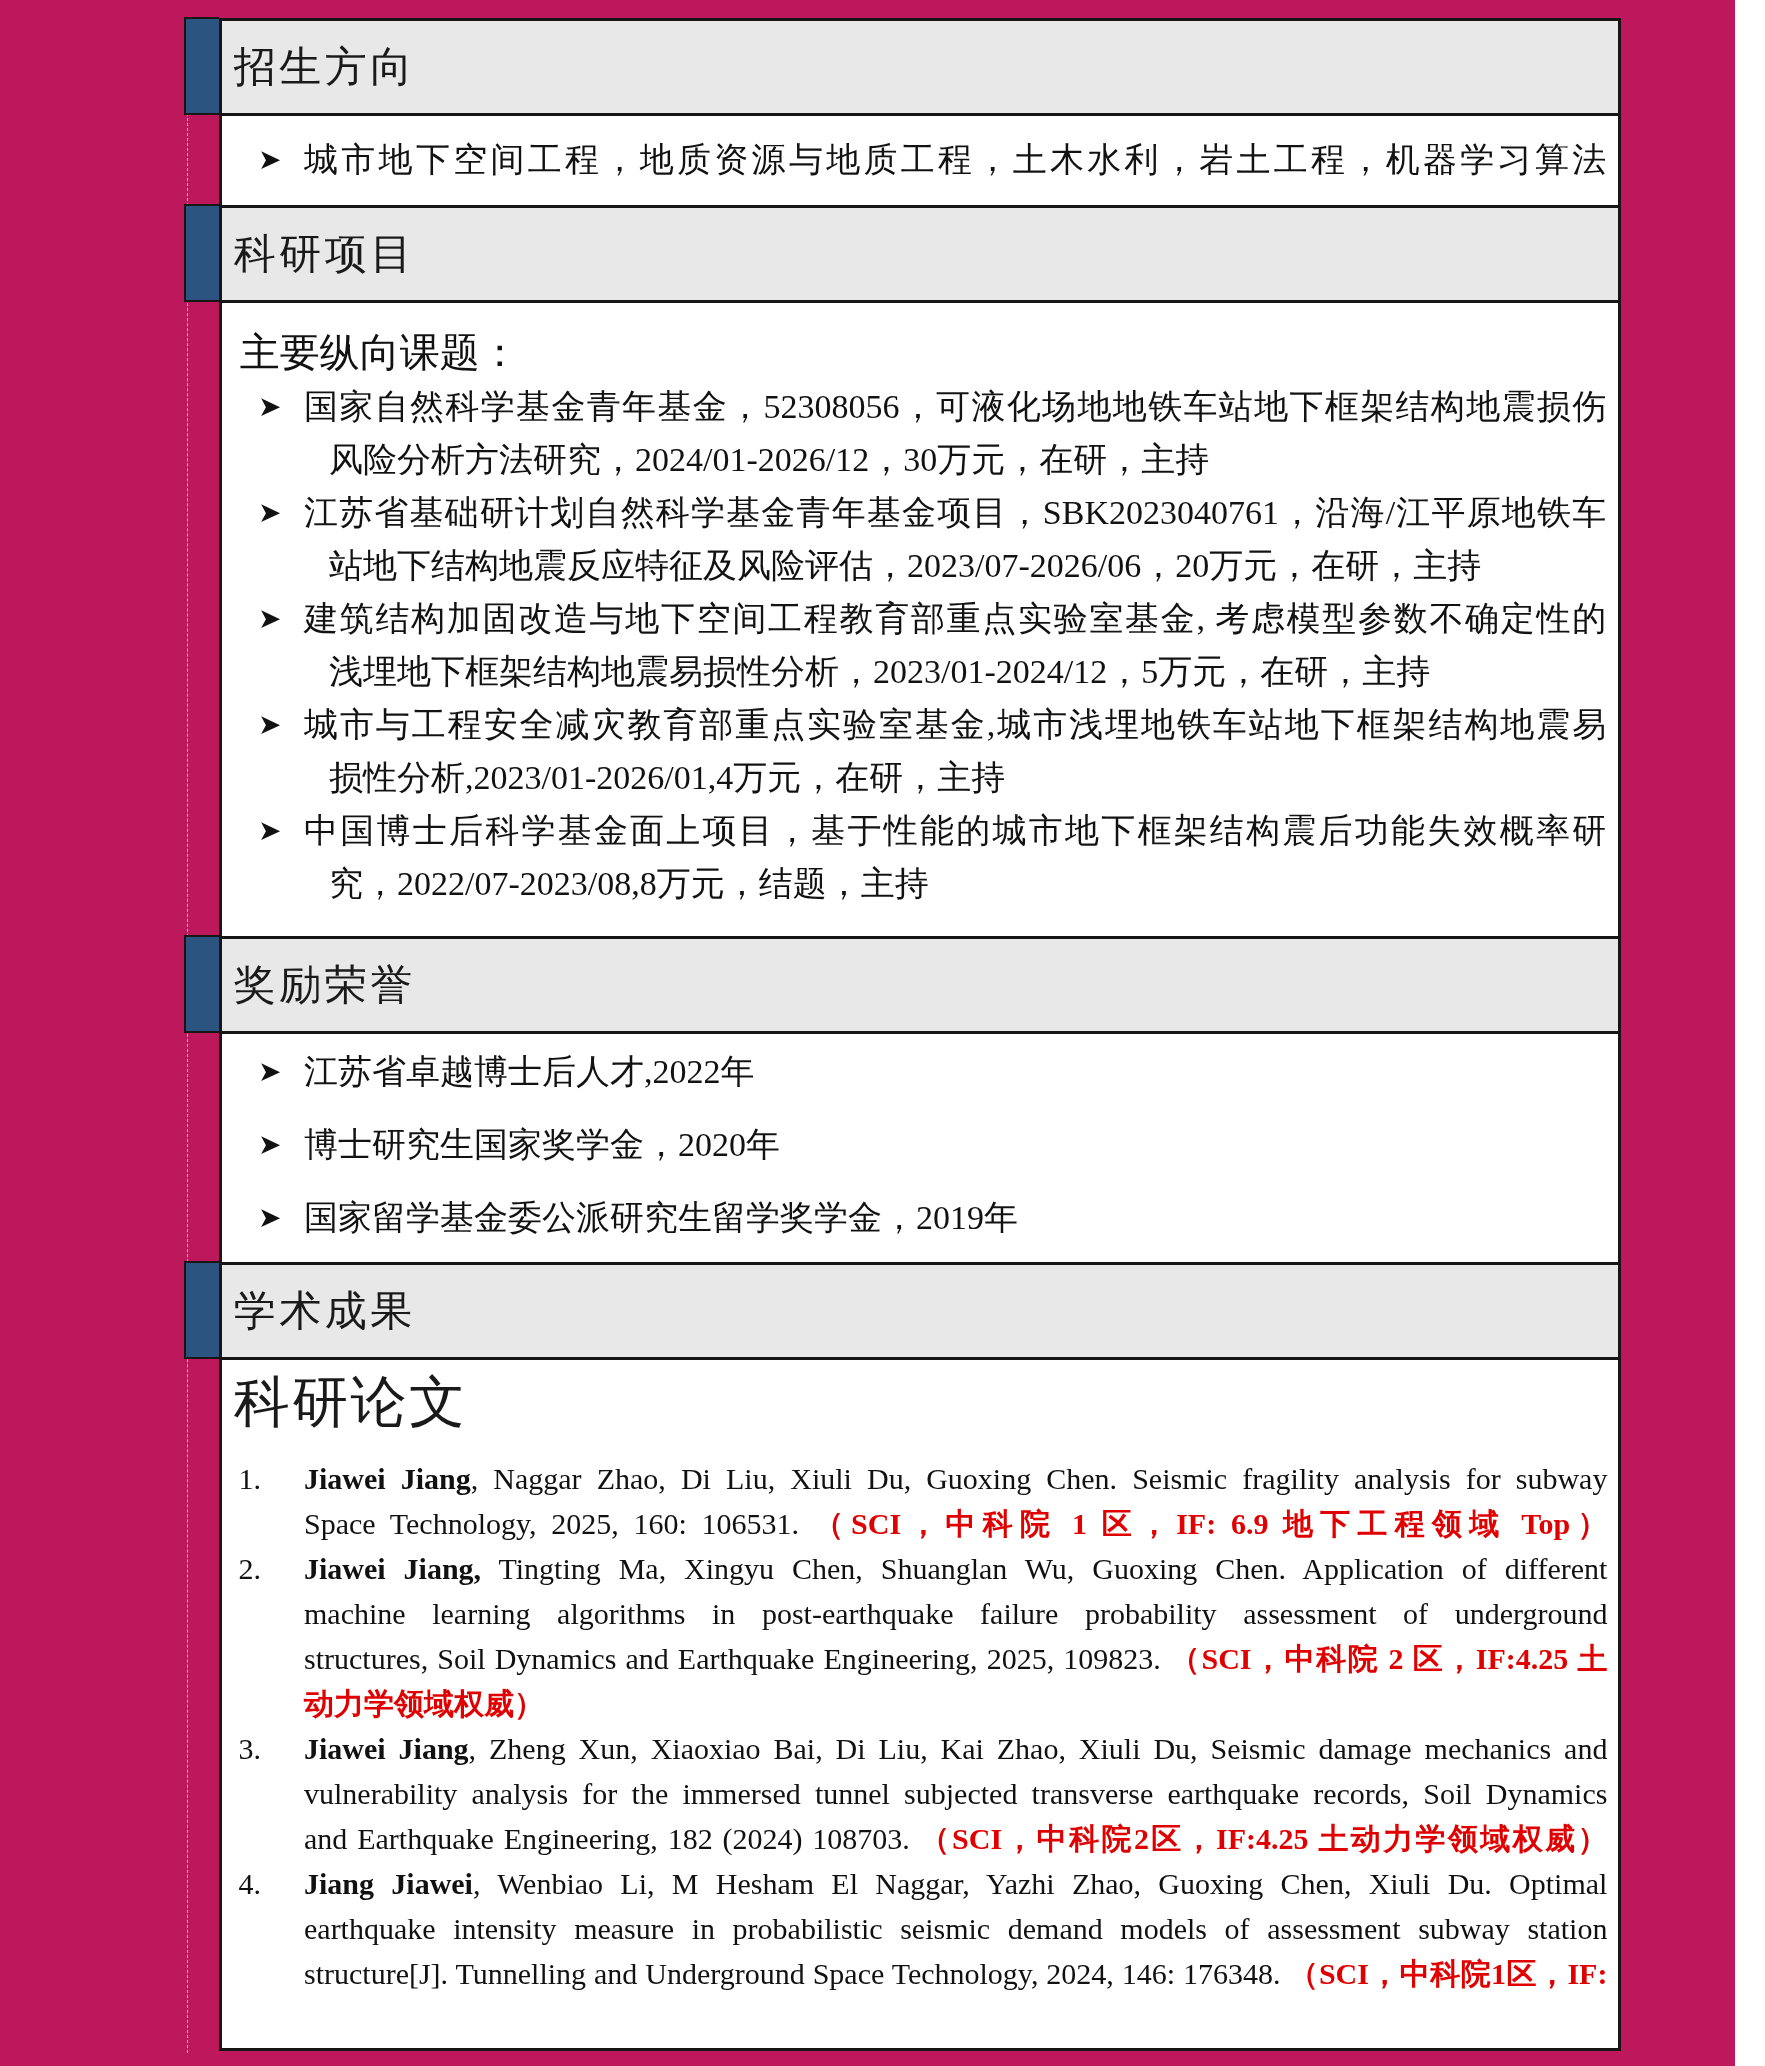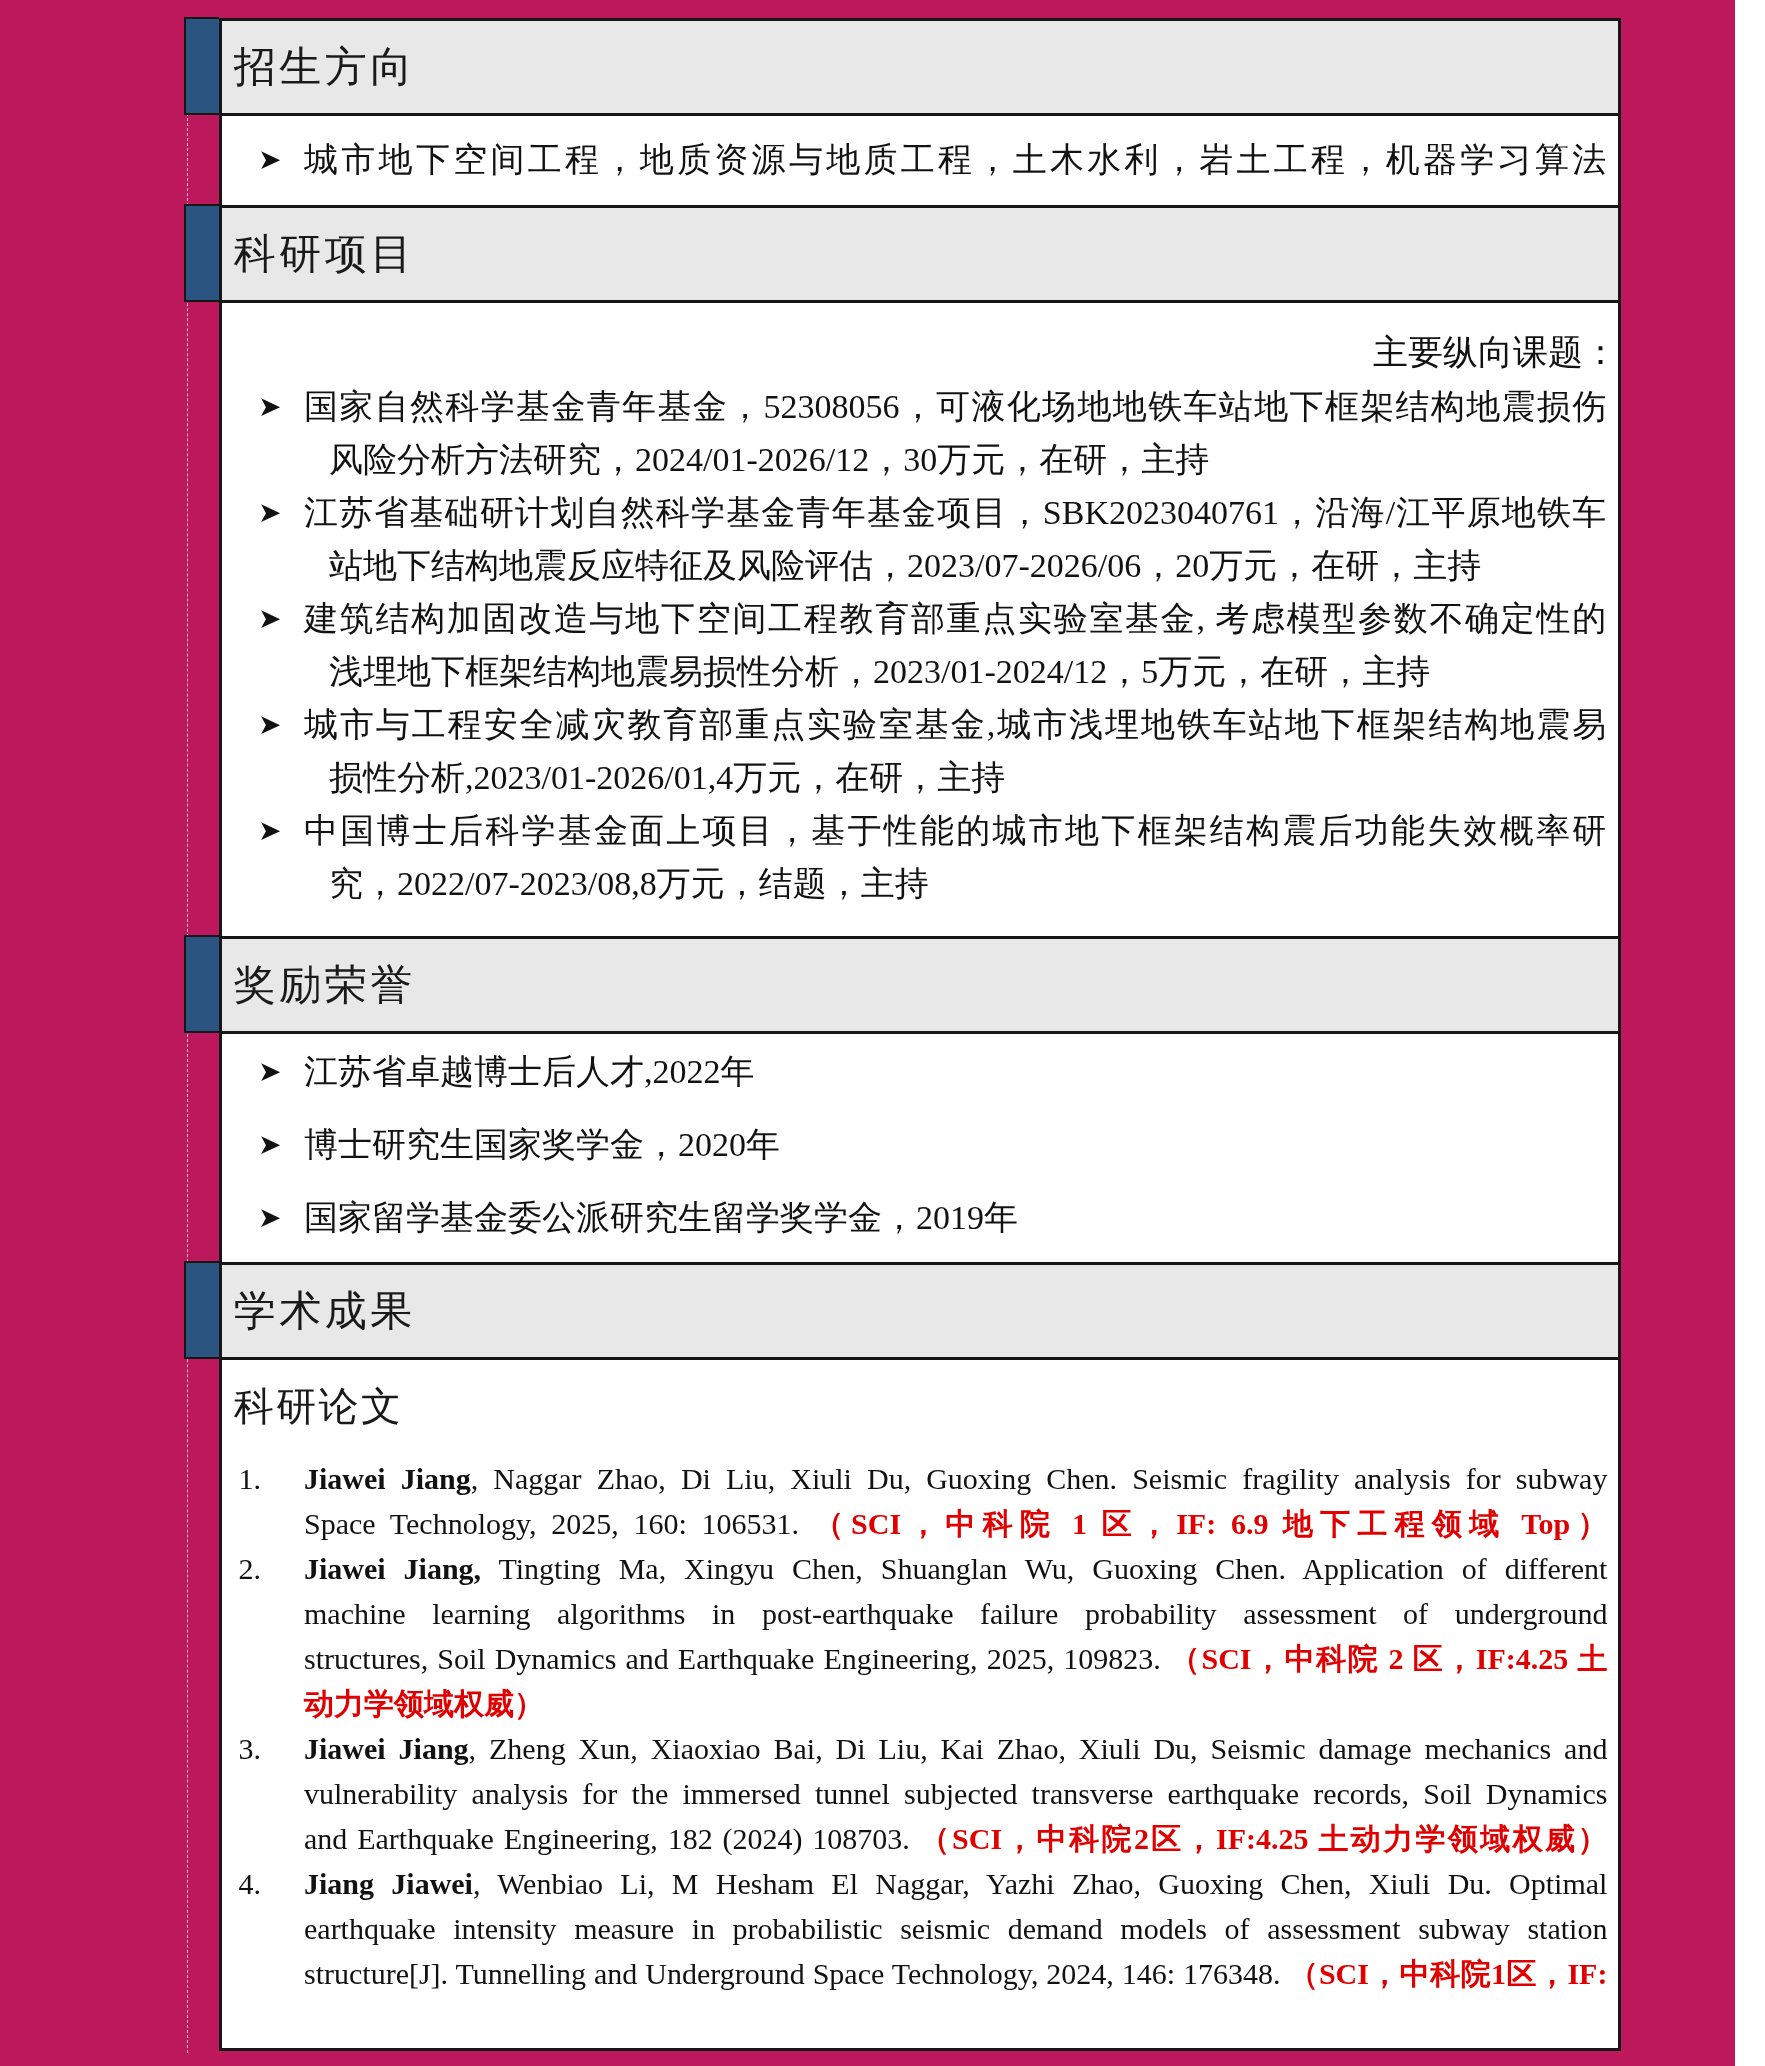--- a/index.html
+++ b/index.html
@@ -22,33 +22,33 @@
   
   .ctext{font-family:"Liberation Serif","DejaVu Serif",sans-serif;color:#121212;}
   .arr{position:absolute;left:36px;font-family:"DejaVu Sans",sans-serif;font-size:28px;color:#111;}
   
   .row-recruit{height:89px;display:flex;align-items:center;}
   .recruit-line{position:relative;width:100%;box-sizing:border-box;padding-left:82px;padding-right:11.8px;
                 font-size:34px;text-align:justify;text-align-last:justify;}
   .recruit-line .arr{top:50%;transform:translateY(-52%);}
   
   .row-projects{height:633px;padding-top:23.5px;overflow:hidden;}
-  .projects-head{padding-left:17.7px;font-size:35px;line-height:54px;text-align:right;}
+  .projects-head{padding-left:17.7px;font-size:40px;line-height:54px;}
   .pline{position:relative;font-size:34px;line-height:53px;box-sizing:border-box;}
   .pl1{padding-left:82px;padding-right:11.8px;text-align:justify;text-align-last:justify;}
   .pl1 .arr{top:0;line-height:53px;}
   .pl2{padding-left:107px;}
   
   .row-awards{height:228px;padding-top:1.2px;overflow:hidden;}
   .aline{position:relative;padding-left:82px;font-size:34px;line-height:73px;}
   .aline .arr{top:0;line-height:73px;}
   
   .row-papers{height:688px;padding-top:22.4px;overflow:hidden;}
-  .papers-title{padding-left:11.8px;font-size:40px;line-height:49px;letter-spacing:2.4px;margin-bottom:25px;
-                font-family:Liberation Sans, sans-serif;color:#1a1a1a;}
+  .papers-title{padding-left:11.8px;font-size:56px;line-height:49px;letter-spacing:2.4px;margin-bottom:25px;
+                font-family:Liberation Mono, monospace;color:#1a1a1a;}
   .paper-line{position:relative;box-sizing:border-box;padding-left:82px;padding-right:10.6px;
               font-size:30px;line-height:45px;text-align:justify;color:#111;
               font-family:"Liberation Serif","DejaVu Serif",serif;}
   .paper-line.j{text-align-last:justify;}
   .paper-num{position:absolute;left:16.5px;top:0;}
   .seg-b{font-weight:bold;}
   .seg-r{font-weight:bold;color:#e10000;}
 </style>
 </head>
 <body>

